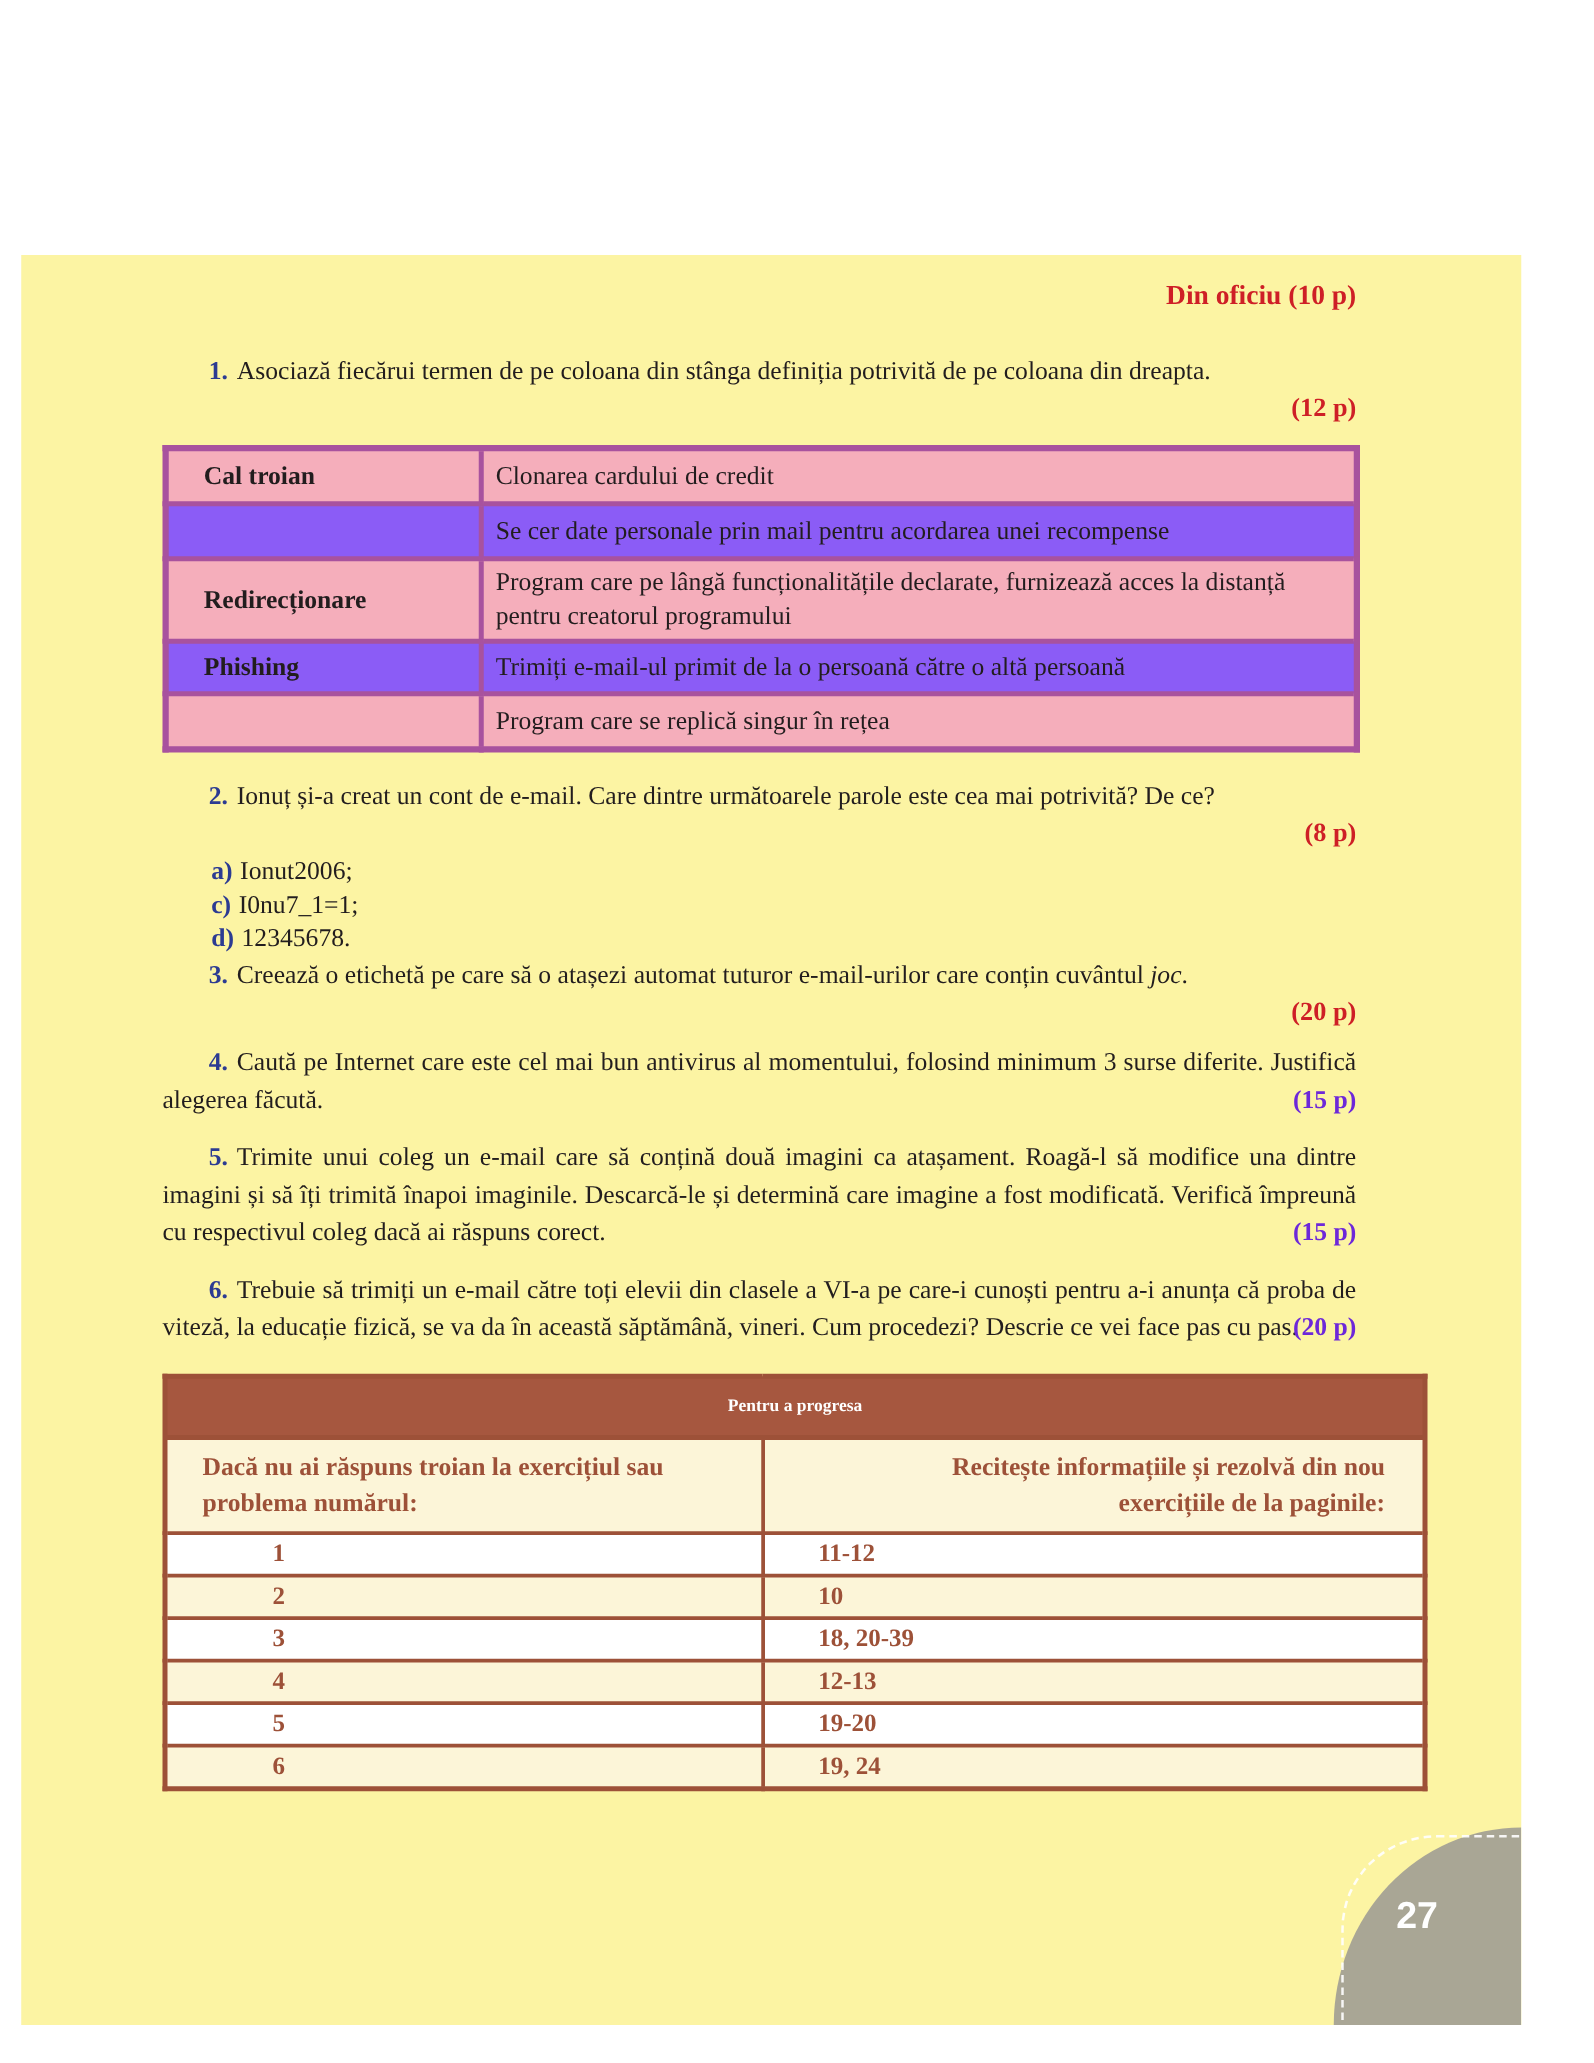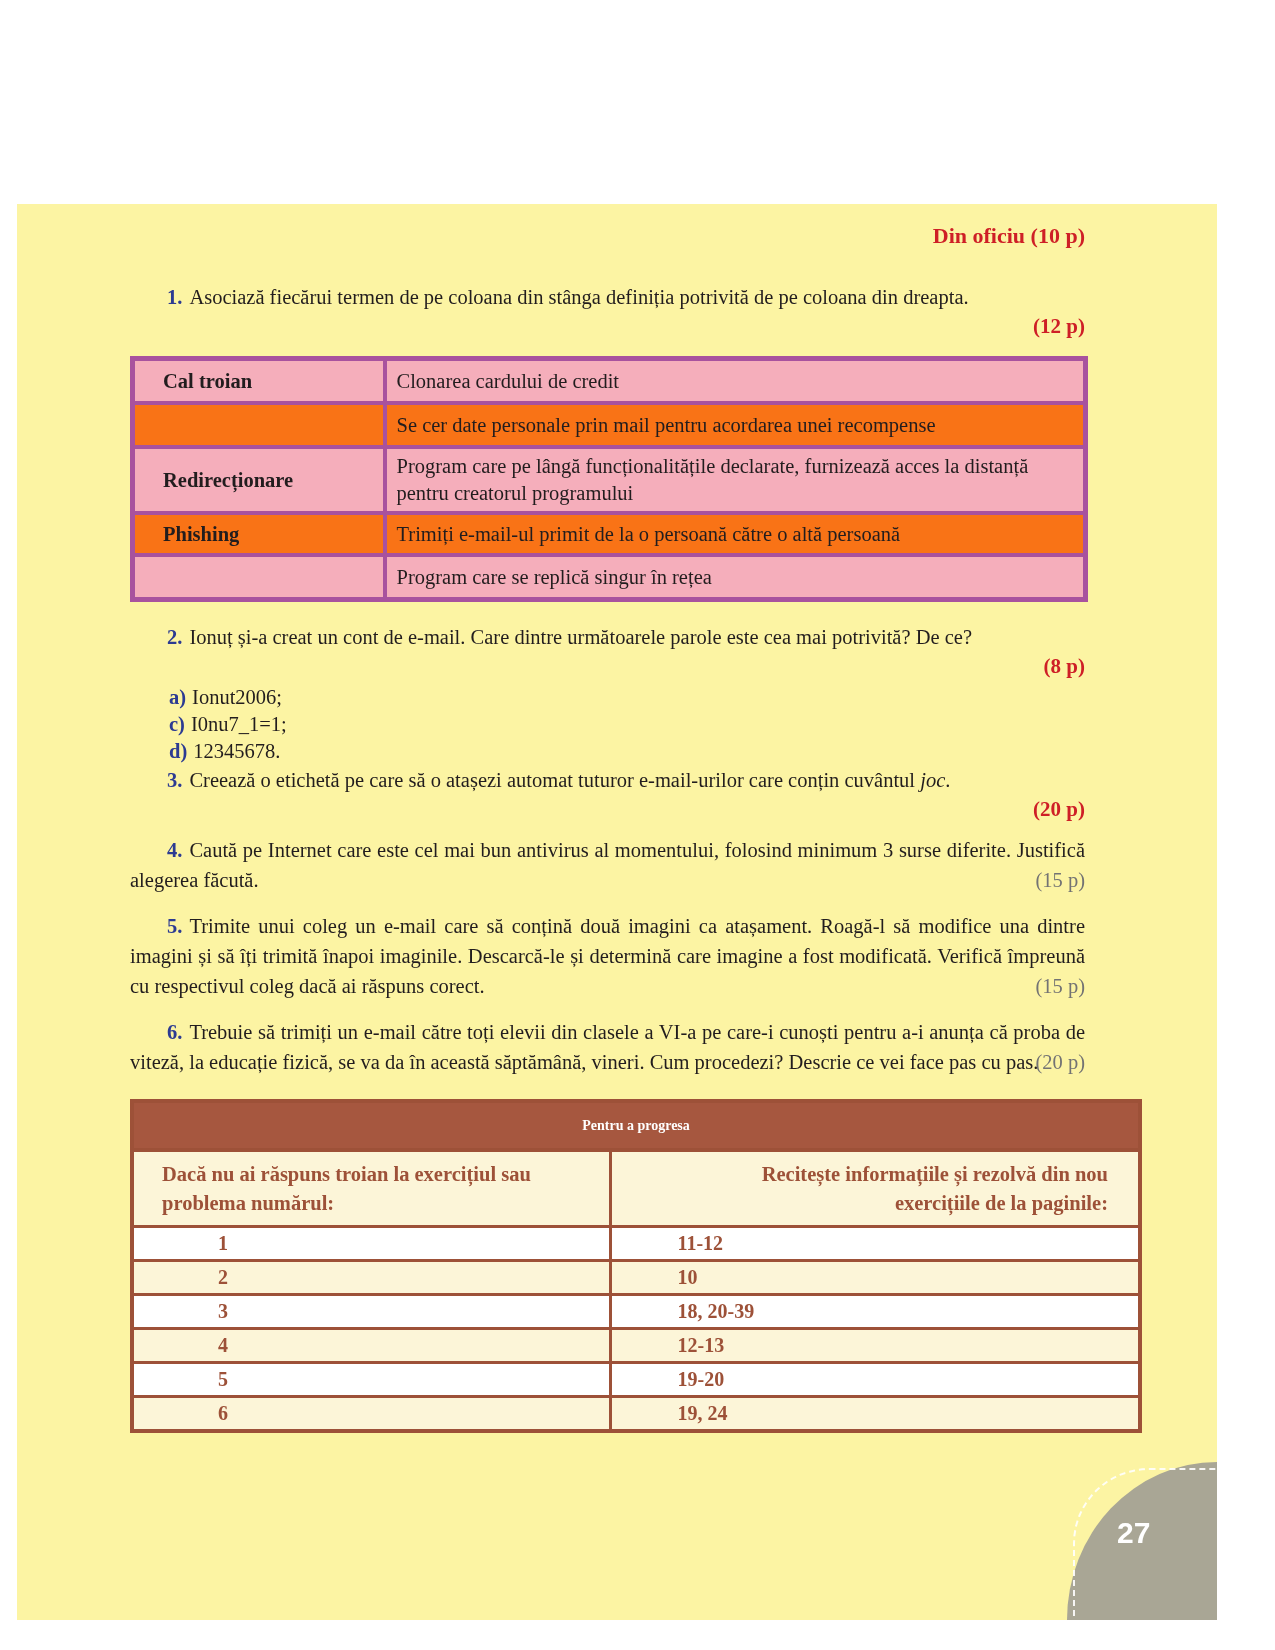--- a/index.html
+++ b/index.html
@@ -17,54 +17,54 @@
   .sheet{position:absolute;left:17px;top:204px;width:1200px;height:1416px;
          background:#fcf4a3;overflow:hidden;}
 
   .din-oficiu{margin:19px 0 0 113px;width:955px;text-align:right;
               color:#ce1f26;font-weight:bold;font-size:22px;line-height:26px;}
 
   .q{position:relative;margin:14px 0 0 113px;width:955px;
      font-size:20.5px;line-height:30px;text-align:justify;text-indent:37px;}
   .q-first{margin-top:33px;}
   .qnum{color:#2c3b92;font-weight:bold;margin-right:7px;}
-  .pts{color:#737373;font-weight:normal;margin-top:20px;}
+  .pts{color:#6d28d9;font-weight:bold;margin-top:20px;}
   .pts-line{margin:1px 0 4px 113px;width:955px;text-align:right;
             color:#ce1f26;font-weight:bold;font-size:21px;line-height:27px;}
   .pts-abs{position:absolute;right:0;bottom:0;text-indent:0;}
   .it{font-style:italic;}
 
   
   .match-table{border-collapse:collapse;margin:16px 0 0 113px;width:958px;
                border:5px solid #a8529e;table-layout:fixed;}
   .match-table td{border:4px solid #a8529e;font-size:20.5px;line-height:27px;
                   padding:3px 10px;vertical-align:middle;}
   .match-table td.term{font-weight:bold;padding-left:28px;}
   .row-pink td{background:#f5aebb;}
-  .row-lav td{background:#f97316;}
+  .row-lav td{background:#8b5cf6;}
   .mt-r1 td{height:34px;} .mt-r2 td{height:34px;} .mt-r3 td{height:56px;}
   .mt-r4 td{height:32px;} .mt-r5 td{height:34px;}
 
   
   .options{margin:2px 0 0 152px;font-size:20.5px;line-height:27px;}
   .opt-letter{color:#2c3b92;font-weight:bold;margin-right:6px;}
 
   
   .progress-table{border-collapse:collapse;margin:22px 0 0 113px;width:1012px;
                   border:4px solid #9d5138;table-layout:fixed;}
   .progress-table td{border:3px solid #9d5138;vertical-align:middle;}
   .pt-title td{background:#a6573f;color:#ffffff;font-weight:bold;font-size:14px;
                text-align:center;height:43px;border-bottom:4px solid #9d5138;}
   .pt-head td{background:#fcf5d8;color:#9d5138;font-weight:bold;font-size:20.5px;
               line-height:29px;height:71px;}
   .pt-head td.c1{padding-left:28px;}
   .pt-head td.c2{padding-left:96px;padding-right:30px;text-align:right;}
   .pt-row td{font-weight:bold;font-size:20px;color:#9d5138;height:29px;}
   .pt-row td.c1{padding-left:84px;}
-  .pt-row td.c2{padding-left:66px;}
+  .pt-row td.c2{padding-left:43px;}
   .pt-row-white td{background:#ffffff;}
   .pt-row-cream td{background:#fcf5d8;}
 
   
   .corner{position:absolute;right:0;bottom:0;width:150px;height:158px;
           background:#a9a695;border-top-left-radius:100% 100%;}
   .corner::before{content:"";position:absolute;left:6px;top:6px;
           width:170%;height:170%;box-sizing:border-box;
           border:2px dashed rgba(255,255,255,.9);border-top-left-radius:30% 28%;}
   .page-num{position:absolute;left:50px;top:54px;color:#ffffff;

